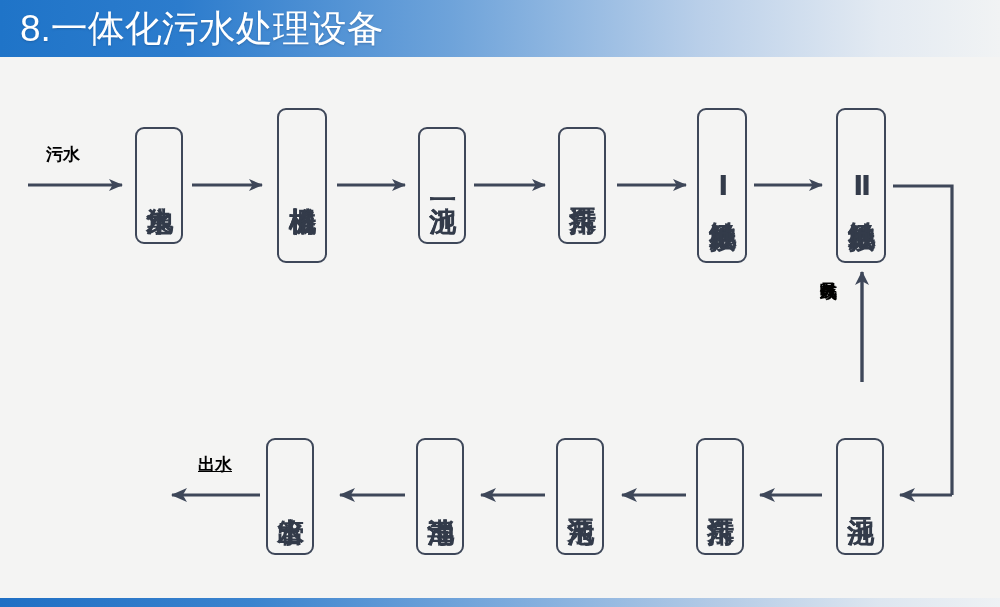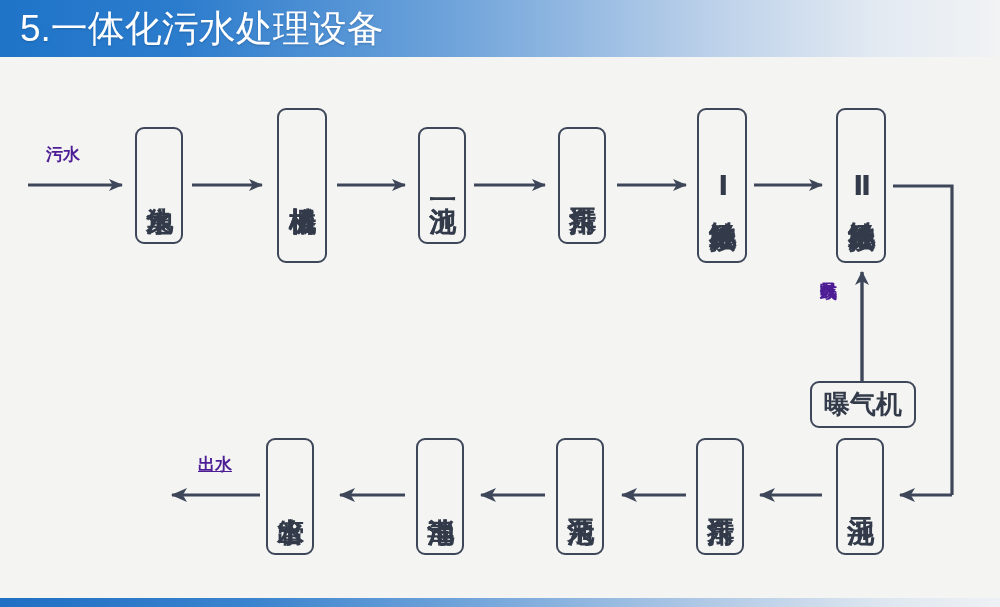--- a/index.html
+++ b/index.html
@@ -40,33 +40,33 @@
     letter-spacing:0px;
   }
   .node.vert{
     writing-mode:vertical-rl;text-orientation:upright;
     padding:3px 0;
   }
   .node.horiz{font-size:26px;}
 
   
   .edge-label{
-    position:absolute;color:#4c1d95;font-size:17px;font-weight:700;
+    position:absolute;color:#000000;font-size:17px;font-weight:700;
     white-space:nowrap;
   }
   .edge-label.vert{
     writing-mode:vertical-rl;text-orientation:upright;
     line-height:1.0;font-size:17px;
   }
 </style>
 </head>
 <body>
 
 <div id="header">
-  <div id="header-title">5.一体化污水处理设备</div>
+  <div id="header-title">8.一体化污水处理设备</div>
 </div>
 
 <div id="canvas">
 
   <svg id="wires" viewBox="0 0 1000 541" xmlns="http://www.w3.org/2000/svg">
     <defs>
 
       <marker id="arrR" markerWidth="14" markerHeight="12" refX="13" refY="6" orient="auto" markerUnits="userSpaceOnUse">
         <path d="M0,0 L14,6 L0,12 L3.6,6 Z" fill="#3e4759"></path>
       </marker>
@@ -109,21 +109,20 @@
   <div class="node vert" style="left:418px;top:70px;width:48px;height:117px;">一沉池</div>
 
   <div class="node vert" style="left:558px;top:70px;width:48px;height:117px;">排污泵</div>
 
   <div class="node vert" style="left:697px;top:51px;width:50px;height:155px;">Ⅰ级接触池</div>
 
   <div class="node vert" style="left:836px;top:51px;width:50px;height:155px;">Ⅱ级接触池</div>
 
   <div class="edge-label vert" style="left:820px;top:212px;">鼓风曝气</div>
 
-  <div class="node horiz" style="left:810px;top:324px;width:106px;height:47px;">曝气机</div>
 
   <div class="node vert" style="left:836px;top:381px;width:48px;height:117px;">二沉池</div>
 
   <div class="node vert" style="left:696px;top:381px;width:48px;height:117px;">排污泵</div>
 
   <div class="node vert" style="left:556px;top:381px;width:48px;height:117px;">污泵池</div>
 
   <div class="node vert" style="left:416px;top:381px;width:48px;height:117px;">消毒池</div>
 
   <div class="node vert" style="left:266px;top:381px;width:48px;height:117px;">出水管</div>

